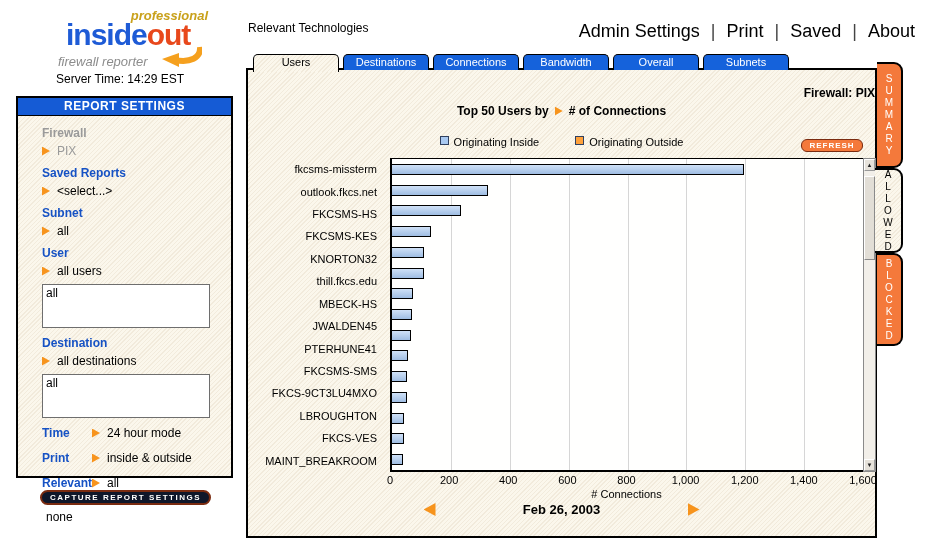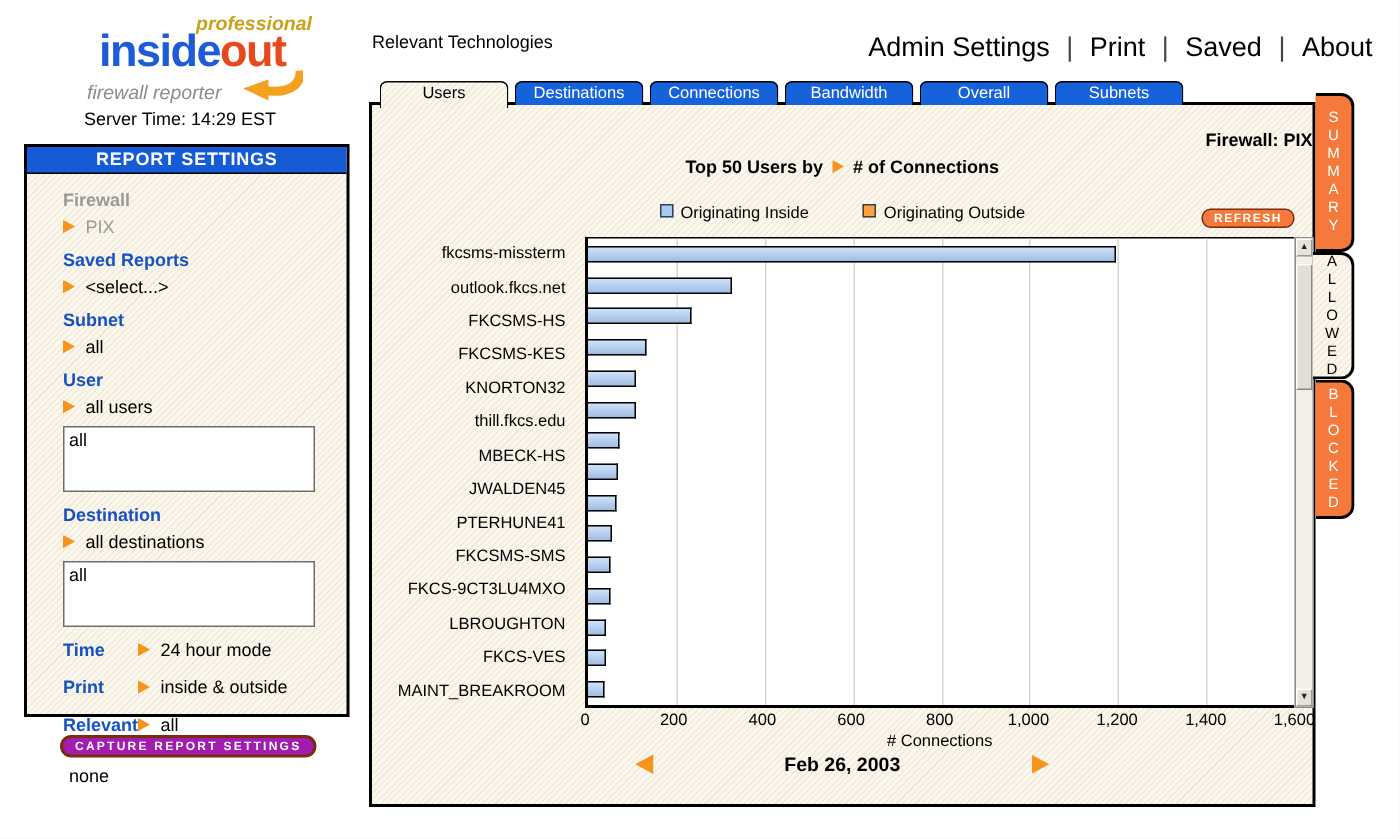--- a/index.html
+++ b/index.html
@@ -33,21 +33,21 @@
   #sidebar-header { height:18px; background:#155BD5; border-bottom:1px solid #000; color:#fff; font-size:12px; font-weight:bold; text-align:center; line-height:17px; letter-spacing:.5px; }
   #sidebar-content { padding:10px 6px 0 24px; }
   .sb-section { margin-bottom:8px; }
   .sb-label { color:#1652C4; font-weight:bold; font-size:12px; margin-bottom:4px; }
   .sb-valrow { display:flex; align-items:center; gap:7px; font-size:12px; cursor:pointer; }
   .sb-section.disabled .sb-label, .sb-section.disabled .sb-valrow { color:#9A9A9A; }
   .tri { width:8px; height:9px; background:#F7941D; clip-path:polygon(0 0,100% 50%,0 100%); flex:none; }
   .sb-textarea { width:168px; height:44px; margin-top:6px; border:1px solid #6E6E6E; background:#fff; font-family:inherit; font-size:12px; padding:1px 3px; resize:none; display:block; }
   .sb-section.inline { display:flex; align-items:center; margin-bottom:11px; }
   .sb-section.inline .sb-label { width:50px; margin:0; }
-  #capture-btn { position:absolute; left:40px; top:490px; width:171px; height:15px; background:#a21caf; border:2px solid #7A2B10; border-radius:8px; color:#fff; font-size:8px; font-weight:bold; letter-spacing:1.5px; text-align:center; line-height:10px; cursor:pointer; font-family:inherit; }
+  #capture-btn { position:absolute; left:40px; top:490px; width:171px; height:15px; background:#0f172a; border:2px solid #7A2B10; border-radius:8px; color:#fff; font-size:8px; font-weight:bold; letter-spacing:1.5px; text-align:center; line-height:10px; cursor:pointer; font-family:inherit; }
   #sidebar-note { position:absolute; left:46px; top:510px; font-size:12px; }
 
   
   #tabs { position:absolute; left:253px; top:54px; display:flex; gap:4px; z-index:2; }
   .tab { width:86px; height:16px; background:#1562DB; color:#fff; font-size:11px; text-align:center; line-height:14px; border:1px solid #000; border-bottom:none; border-radius:5px 5px 0 0; cursor:pointer; }
   .tab.active { height:18px; color:#000; z-index:3; position:relative;
     background-color:#FBF7EC;
     background-image:repeating-linear-gradient(135deg, rgba(205,185,155,.20) 0 1px, transparent 1px 3px); }
 
   

